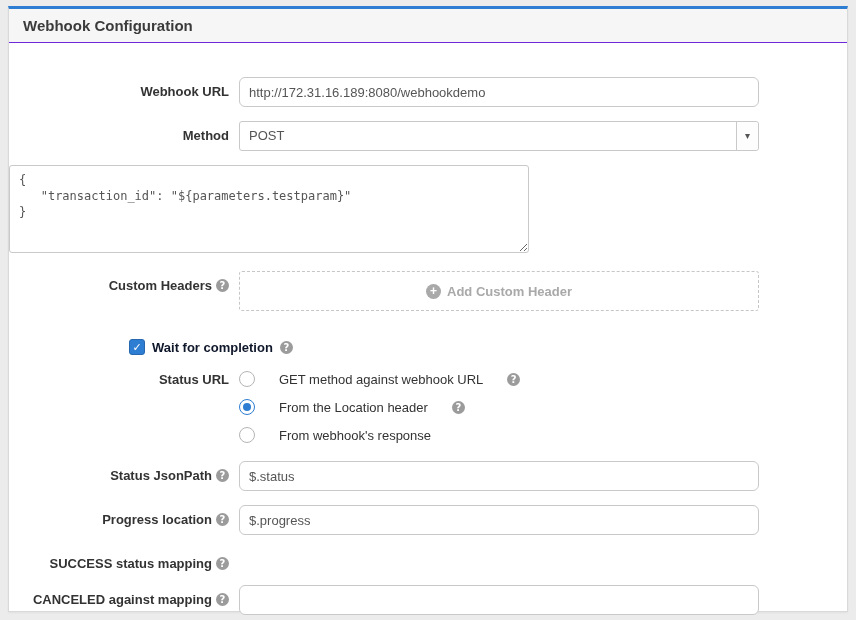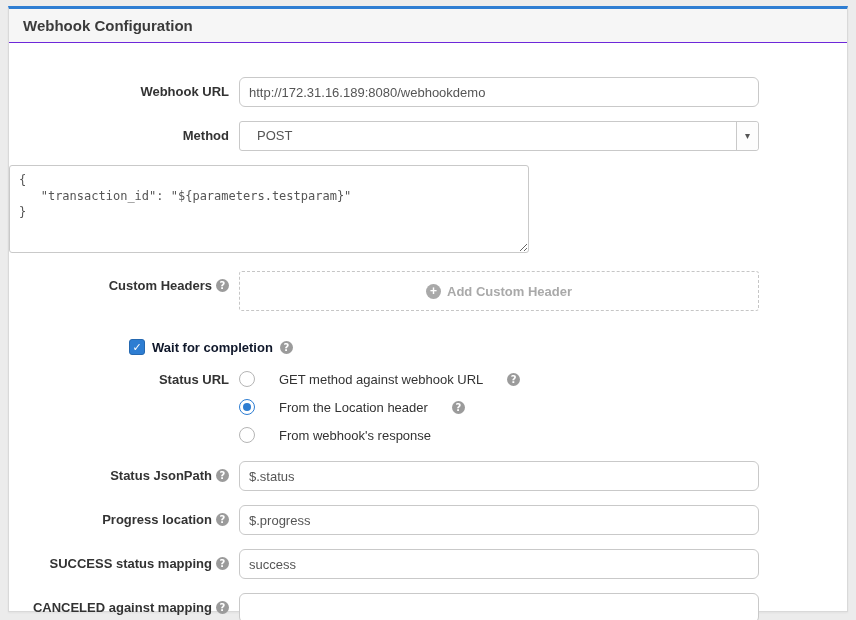--- a/index.html
+++ b/index.html
@@ -58,21 +58,21 @@
   .select-box {
     position: relative;
     width: 100%;
     height: 30px;
     border: 1px solid #c9c9c9;
     border-radius: 3px;
     background: #fff;
     font-size: 13px;
     color: #555;
     line-height: 28px;
-    padding: 0 30px 0 17px;
+    padding: 0 30px 0 9px;
     cursor: pointer;
   }
   .select-caret {
     position: absolute;
     top: 0; right: 0; bottom: 0;
     width: 22px;
     border-left: 1px solid #c9c9c9;
     display: flex;
     align-items: center;
     justify-content: center;
@@ -268,23 +268,20 @@
       </div>
       <div class="control-col">
         <input class="text-input" type="text" value="$.progress" style="">
       </div>
     </div>
 
     <div class="row">
       <div class="label-col">
         <span>SUCCESS status mapping</span><span class="help">?</span>
       </div>
-      <div class="control-col">
-        <input class="text-input" type="text" value="success" style="">
-      </div>
     </div>
 
     <div class="row">
       <div class="label-col">
         <span>CANCELED against mapping</span><span class="help">?</span>
       </div>
       <div class="control-col">
         <input class="text-input" type="text" value="" style="">
       </div>
     </div>

